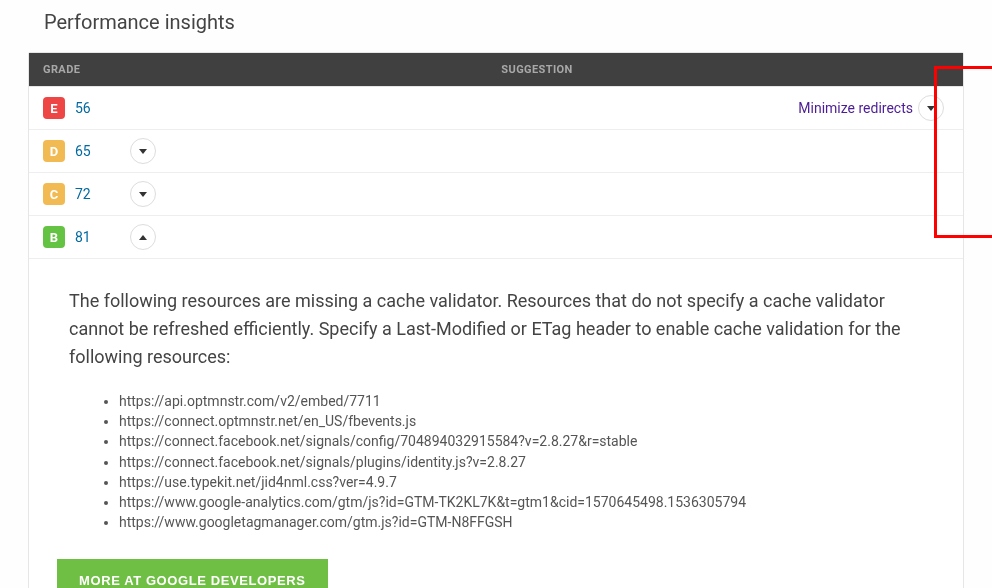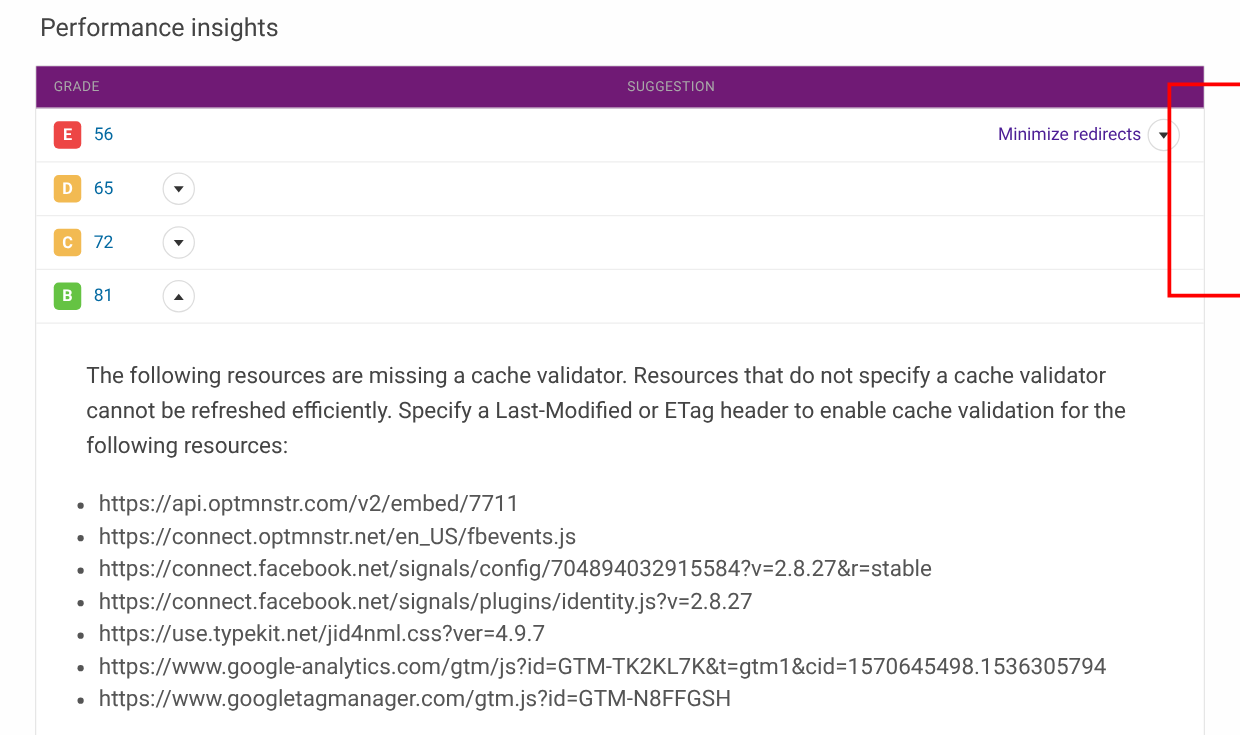--- a/index.html
+++ b/index.html
@@ -12,35 +12,35 @@
     .container {
       width: 992px;
       margin: 0 auto;
       padding: 0 28px;
     }
     .title {
       font-size: 20px;
       font-weight: 400;
       color: #444;
       margin-bottom: 18px;
-      margin-left: 4px;
+      margin-left: 16px;
     }
     .insights-table {
       border: 1px solid #e6e6e6;
       border-radius: 2px;
       background: #fff;
     }
     .header-row {
       display: flex;
       align-items: center;
-      background: #701a75;
+      background: #404040;
       border-bottom: 1px solid #e6e6e6;
       padding: 10px 14px;
       font-size: 11px;
-      font-weight: 400;
+      font-weight: 700;
       letter-spacing: 0.4px;
       color: #a8a8a8;
       text-transform: uppercase;
     }
     .col-grade-head { width: 82px; }
     .col-suggest-head { flex: 1; text-align: center; }
     .row {
       display: flex;
       align-items: center;
       padding: 8px 14px;
@@ -111,23 +111,24 @@
       color: #444;
       margin-bottom: 20px;
       margin-left: 12px;
     }
     .resource-list {
       list-style: disc;
       padding-left: 22px;
       margin-bottom: 26px;
     }
     .resource-list li {
-      font-size: 18px;
+      font-size: 14px;
       color: #555;
       line-height: 1.45;
+      margin-left: 40px;
     }
     .more-btn {
       background: #6fbf44;
       color: #fff;
       border: none;
       padding: 14px 22px;
       font-size: 13px;
       font-weight: 600;
       letter-spacing: 0.6px;
       cursor: pointer;

